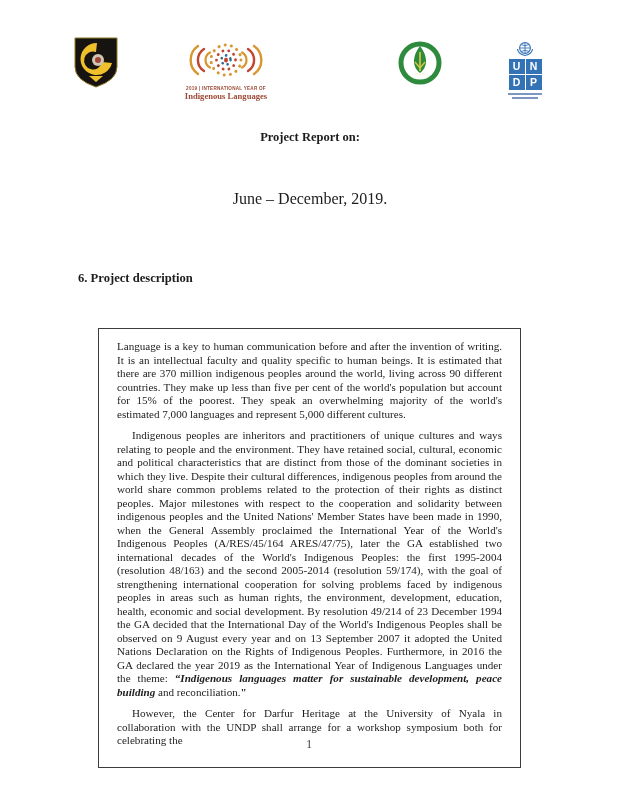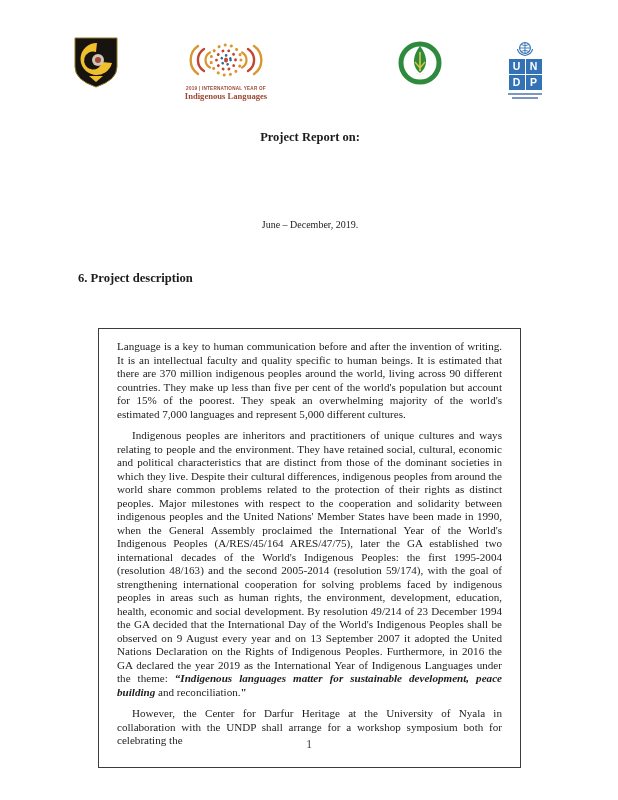--- a/index.html
+++ b/index.html
@@ -42,21 +42,21 @@
   .undp-tagline { margin-top:3px; }
   .undp-tagline .tl {
     height:2.2px; background:#7d97c2; margin:1.6px auto;
   }
   .tl1 { width:34px; } .tl2 { width:26px; }
 
   
   .center-line { position:absolute; left:0; width:576px; text-align:center;margin-left:22px; }
   .kicker    { top:130px; font-weight:bold; font-size:12.5px; }
   .doc-title { top:171px; font-weight:bold; font-size:14.8px; text-decoration:underline; }
-  .date-line { top:219px; font-size:10px; }
+  .date-line { top:190px; font-size:16px; }
   .patronage { top:233px; font-size:11.8px; }
 
   .section-heading {
     position:absolute; left:78px; top:271px;
     font-weight:bold; font-size:12.6px;
   }
 
   
   .report-box {
     position:absolute; left:98px; top:328px;

